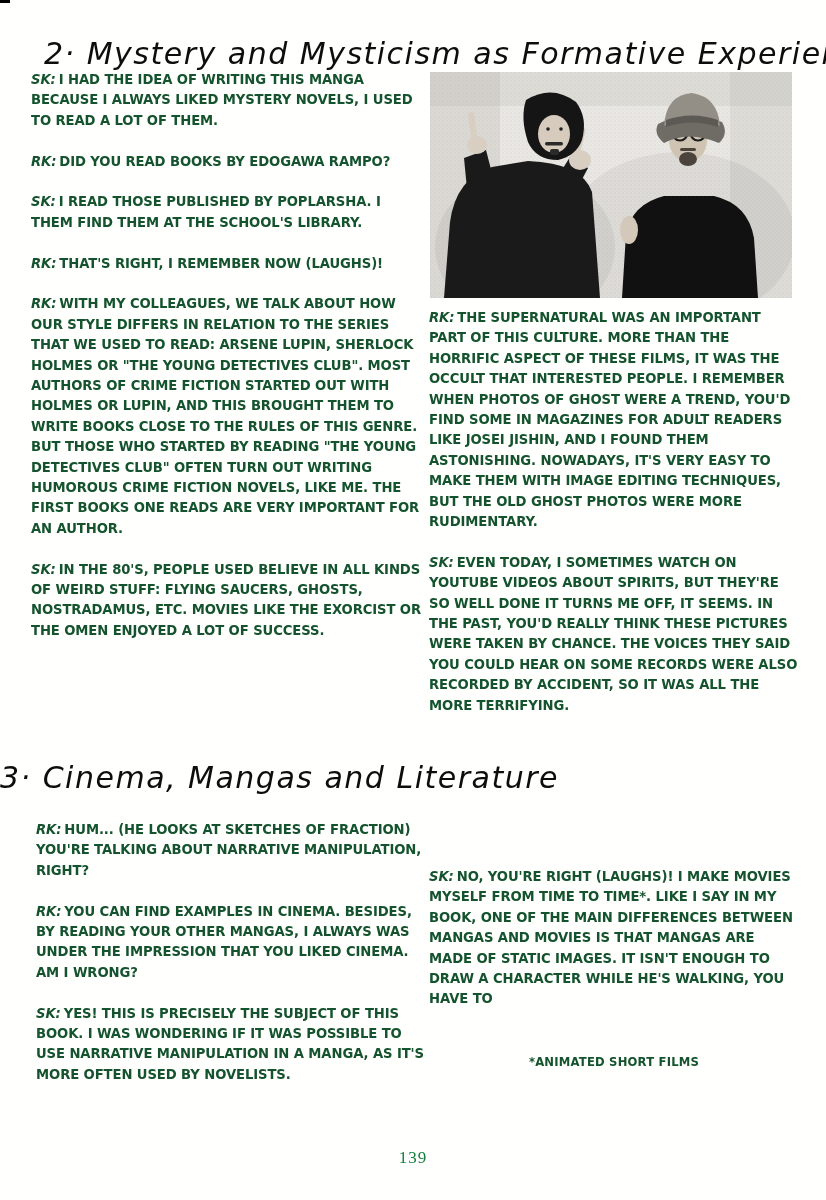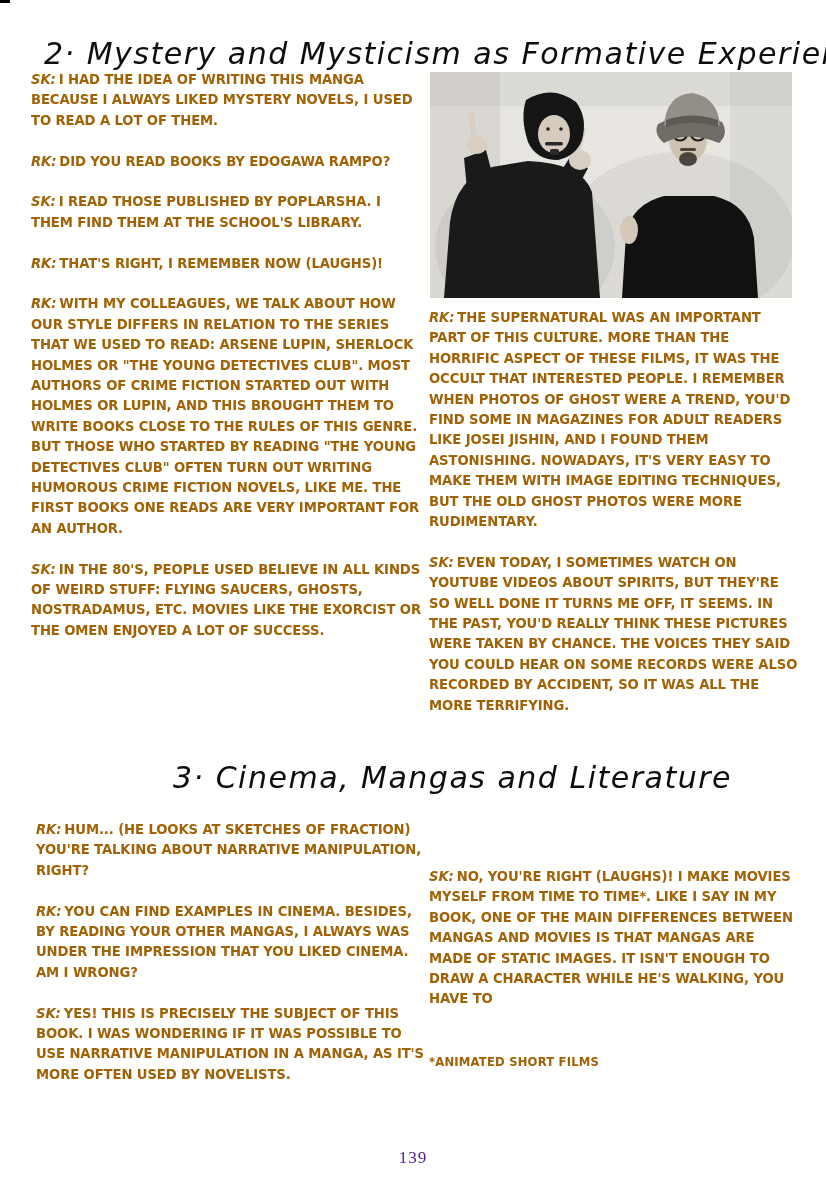--- a/index.html
+++ b/index.html
@@ -17,62 +17,63 @@
     position:absolute;
     font-family:"DejaVu Sans", sans-serif;
     font-style:italic;
     font-weight:400;
     font-size:30px;
     letter-spacing:1.5px;
     color:#0d0d0d;
     white-space:nowrap;
   }
   .s2-title { left:44px; top:16px; }
-  .s3-title { left:0; top:740px; width:732px; text-align:right; white-space:normal; }
+  .s3-title { left:0; top:740px; width:732px; text-align:left; white-space:normal; }
 
   .col {
     position:absolute;
     font-size:13.2px;
     font-weight:700;
     line-height:20.4px;
     letter-spacing:-0.1px;
-    color:#a16207;
+    color:#14532d;
   }
   .col-s2-left  { left:31px;  top:70px;  width:392px; }
   .col-s2-right { left:429px; top:308px; width:370px; }
   .col-s3-left  { left:36px;  top:820px; width:392px; }
   .col-s3-right { left:429px; top:820px; width:370px;margin-top:47px; }
 
   .para { margin:0 0 20.4px 0; }
   .spk { font-style:italic; font-weight:800; margin-right:3px; }
 
   .footnote {
     margin-top:42px;
     font-size:11.6px;
     font-weight:700;
     letter-spacing:0.2px;
+    text-align:center;
   }
 
   .photo {
     position:absolute;
     left:430px; top:72px;
     width:362px; height:226px;
     overflow:hidden;
   }
   .photo svg { display:block; }
 
   .page-number {
     position:absolute;
     left:0; top:1148px; width:826px;
     text-align:center;
     font-family:"Liberation Serif", serif;
     font-weight:400;
     font-size:17px;
     letter-spacing:1px;
-    color:#4c1d95;
+    color:#15803d;
   }
 </style>
 </head>
 <body>
 
 <div class="page">
 
   <div class="corner-mark"></div>
 
   <h1 class="sec-title s2-title">2· Mystery and Mysticism as Formative Experiences</h1>

